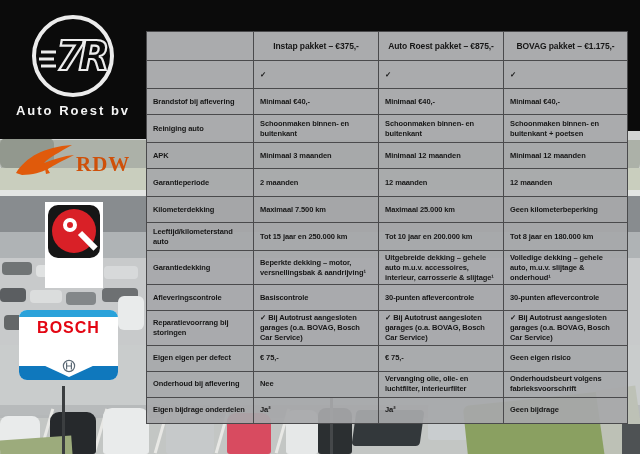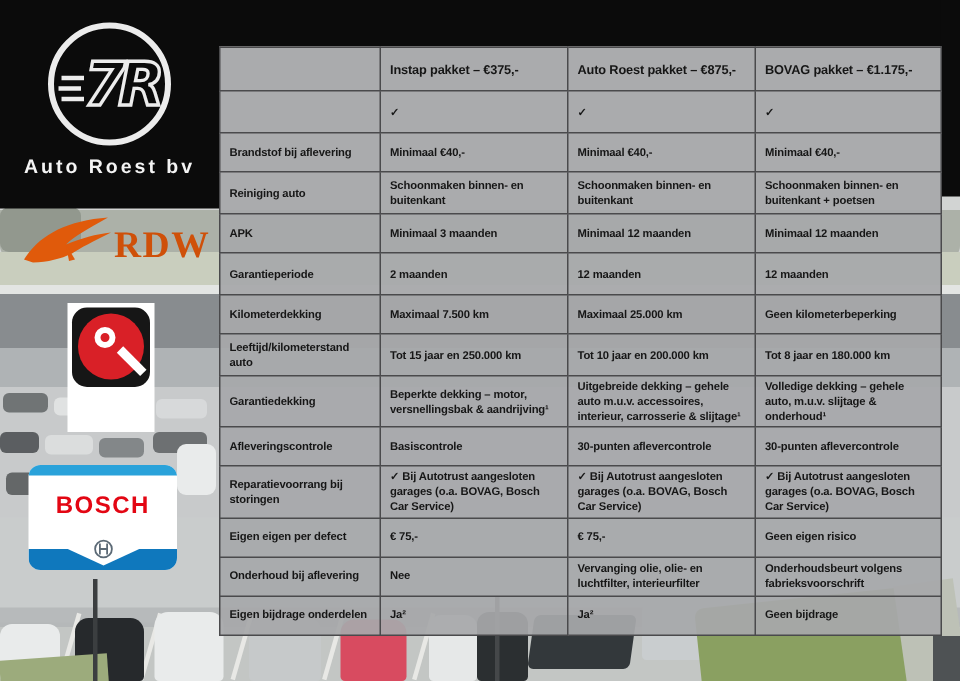--- a/index.html
+++ b/index.html
@@ -17,54 +17,54 @@
   .panel-left{position:absolute;left:0;top:0;width:146px;height:139px;background:#0b0b0b;z-index:2;}
   .sliver-right{position:absolute;left:627px;top:0;width:13px;height:131px;background:#0b0b0b;z-index:2;}
 
   
   .brand-logo{position:absolute;left:29px;top:12px;z-index:3;text-align:center;}
   .brand-name{position:absolute;left:0;top:103px;width:146px;text-align:center;z-index:3;
               color:#f4f4f4;font-size:13px;font-weight:700;letter-spacing:2px;}
 
   
   .rdw{position:absolute;left:14px;top:143px;z-index:3;display:flex;align-items:center;}
-  .rdw-text{font-family:"Liberation Serif",serif;font-weight:700;font-size:25px;color:#cf5009;
+  .rdw-text{font-family:"Liberation Serif",serif;font-weight:700;font-size:21px;color:#cf5009;
             letter-spacing:1px;margin-left:-4px;margin-top:6px;}
 
   
   .bovag{position:absolute;left:45px;top:202px;width:58px;height:86px;background:#fff;
          padding:3px;z-index:3;}
   .bovag-mark{position:relative;width:52px;height:53px;background:#161616;border-radius:10px;overflow:hidden;}
   .bovag-disc{position:absolute;left:4px;top:4px;width:44px;height:44px;border-radius:50%;background:#d92027;}
   .bovag-ring{position:absolute;left:15px;top:13px;width:14px;height:14px;border:4px solid #fff;border-radius:50%;}
   .bovag-handle{position:absolute;left:29px;top:28px;width:6px;height:22px;background:#fff;
                 transform:rotate(-45deg);transform-origin:top center;}
   .bovag-band{margin-top:2px;height:25px;background:#f4c50c;display:flex;align-items:center;justify-content:center;}
   .bovag-band span{font-size:14px;font-weight:800;color:#141414;transform:scaleX(.8) scaleY(1.15);letter-spacing:0;}
 
   
   .bosch{position:absolute;left:19px;top:310px;width:99px;height:70px;background:#fff;
          border-radius:8px;z-index:3;overflow:hidden;}
   .bosch-topbar{height:7px;background:#2aa2da;}
-  .bosch-line1{text-align:center;font-size:16px;font-weight:800;color:#e30613;letter-spacing:1px;line-height:1.1;margin-top:12px;}
+  .bosch-line1{text-align:center;font-size:16px;font-weight:800;color:#e30613;letter-spacing:1px;line-height:1.1;margin-top:2px;}
   .bosch-line2{text-align:center;font-size:14px;font-weight:700;color:#3d5a74;line-height:1.0;}
   .bosch-band{position:absolute;left:0;bottom:0;width:99px;height:14px;background:#0f78bd;}
   .bosch-v{position:absolute;left:50%;bottom:3px;transform:translateX(-50%);width:0;height:0;
            border-left:26px solid transparent;border-right:26px solid transparent;border-top:12px solid #fff;}
   .bosch-arm{position:absolute;left:50%;bottom:7px;transform:translateX(-50%);z-index:1;}
 
   
   .cmp-wrap{position:absolute;left:146px;top:31px;width:481px;z-index:4;}
   table.cmp{border-collapse:collapse;table-layout:fixed;width:481px;
             background:rgba(167,168,170,.93);}
   table.cmp col.c0{width:107px;} table.cmp col.c1{width:125px;}
   table.cmp col.c2{width:125px;} table.cmp col.c3{width:124px;}
   table.cmp th,table.cmp td{border:1px solid #4a4a4c;color:#161616;vertical-align:middle;
        padding:2px 6px;text-align:left;overflow:hidden;}
-  table.cmp th{font-size:8.5px;font-weight:700;letter-spacing:-.1px;}
+  table.cmp th{font-size:8.5px;font-weight:700;letter-spacing:-.1px;text-align:center;}
   table.cmp td{font-size:7.5px;font-weight:600;line-height:1.3;letter-spacing:-.1px;}
   table.cmp td.lbl{font-weight:700;}
   tr.h29{height:29px;} tr.h28{height:28px;} tr.h27{height:26px;} tr.h33{height:33px;}
 </style>
 </head>
 <body>
 
 <div id="stage">
 
   <div class="photo">

